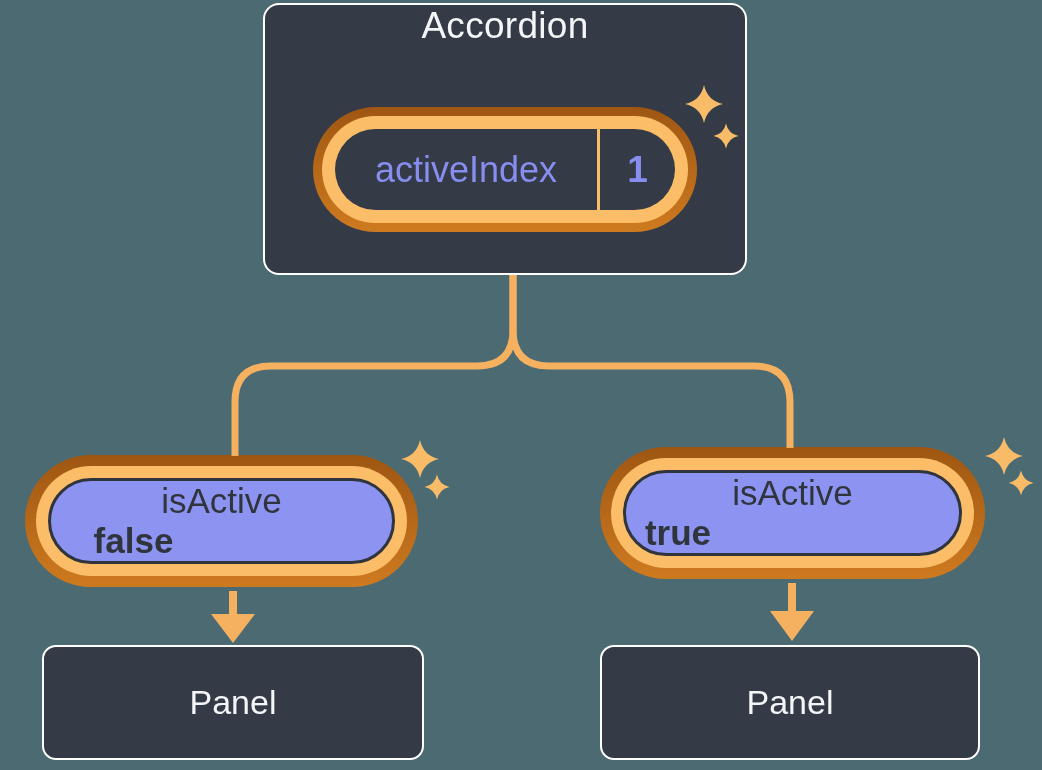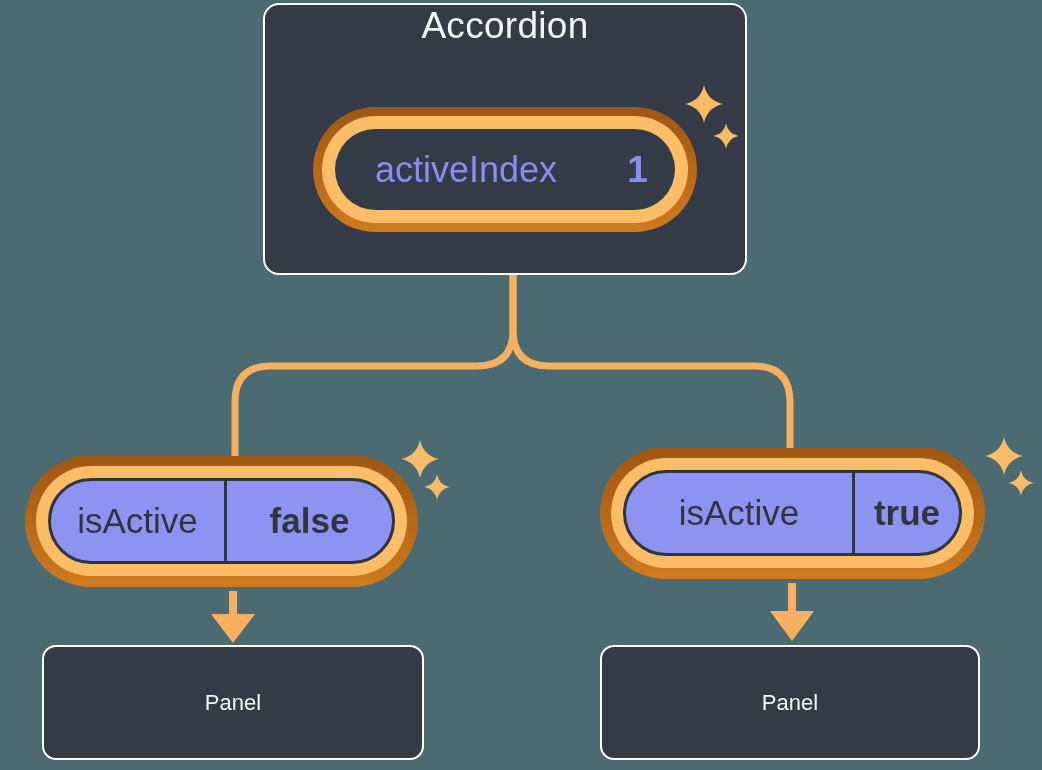--- a/index.html
+++ b/index.html
@@ -22,21 +22,21 @@
   }
   .accordion-box { left: 263px; top: 3px; width: 484px; height: 272px; }
   .box-title {
     color: var(--text-light, #F4F5F7);
     font-size: 37px; font-weight: 500;
     letter-spacing: 0.3px;
   }
   .panel-box { top: 645px; height: 115px; border-radius: 14px; justify-content: center; }
   .panel-left  { left: 42px;  width: 382px; }
   .panel-right { left: 600px; width: 380px; }
-  .panel-title { color: var(--text-light, #F4F5F7); font-size: 22px; font-weight: 500; }
+  .panel-title { color: var(--text-light, #F4F5F7); font-size: 34px; font-weight: 500; }
 
   
   .pill-outer {
     position: absolute;
     border-radius: 999px;
     background: linear-gradient(180deg, var(--ring-dark-1, #9E5612) 0%, var(--ring-dark-2, #CE7A1F) 100%);
     box-sizing: border-box;
   }
   .pill-mid {
     width: 100%; height: 100%;
@@ -45,30 +45,31 @@
     box-sizing: border-box;
   }
   .pill-inner {
     width: 100%; height: 100%;
     border-radius: 999px;
     box-sizing: border-box;
     display: flex; align-items: stretch; overflow: hidden;
   }
   .state-pill { left: 313px; top: 107px; width: 384px; height: 125px; padding: 9px; }
   .state-pill .pill-mid { padding: 13px; }
-  .state-pill .pill-inner { background: var(--box-fill, #343B47); align-items: center; }
+  .state-pill .pill-inner { background: var(--box-fill, #343B47); }
   .state-pill .pill-label { color: var(--purple-text, #878EF0); font-size: 36px; }
   .state-pill .pill-divider { background: var(--ring-light, #FBBD67); }
   .state-pill .pill-value { width: 75px; color: var(--purple-text, #878EF0); font-size: 37px; }
 
   .prop-pill { padding: 11px; }
   .prop-pill .pill-mid { padding: 12px; }
   .prop-pill .pill-inner {
     background: var(--purple-fill, #8C93F0);
     border: 3px solid var(--dark-text, #30353D);
+    flex-direction: column;
   }
   .prop-pill .pill-label { color: var(--dark-text, #30353D); font-size: 35px; }
   .prop-pill .pill-divider { background: var(--dark-text, #30353D); }
   .prop-pill .pill-value { color: var(--dark-text, #30353D); font-size: 35px; }
   .prop-left  { left: 25px;  top: 455px; width: 393px; height: 132px; }
   .prop-right { left: 600px; top: 447px; width: 385px; height: 132px; }
   .prop-left  .pill-value { width: 165px; }
   .prop-right .pill-value { width: 104px; }
 
   .pill-label { flex: 1; display: flex; align-items: center; justify-content: center; }

